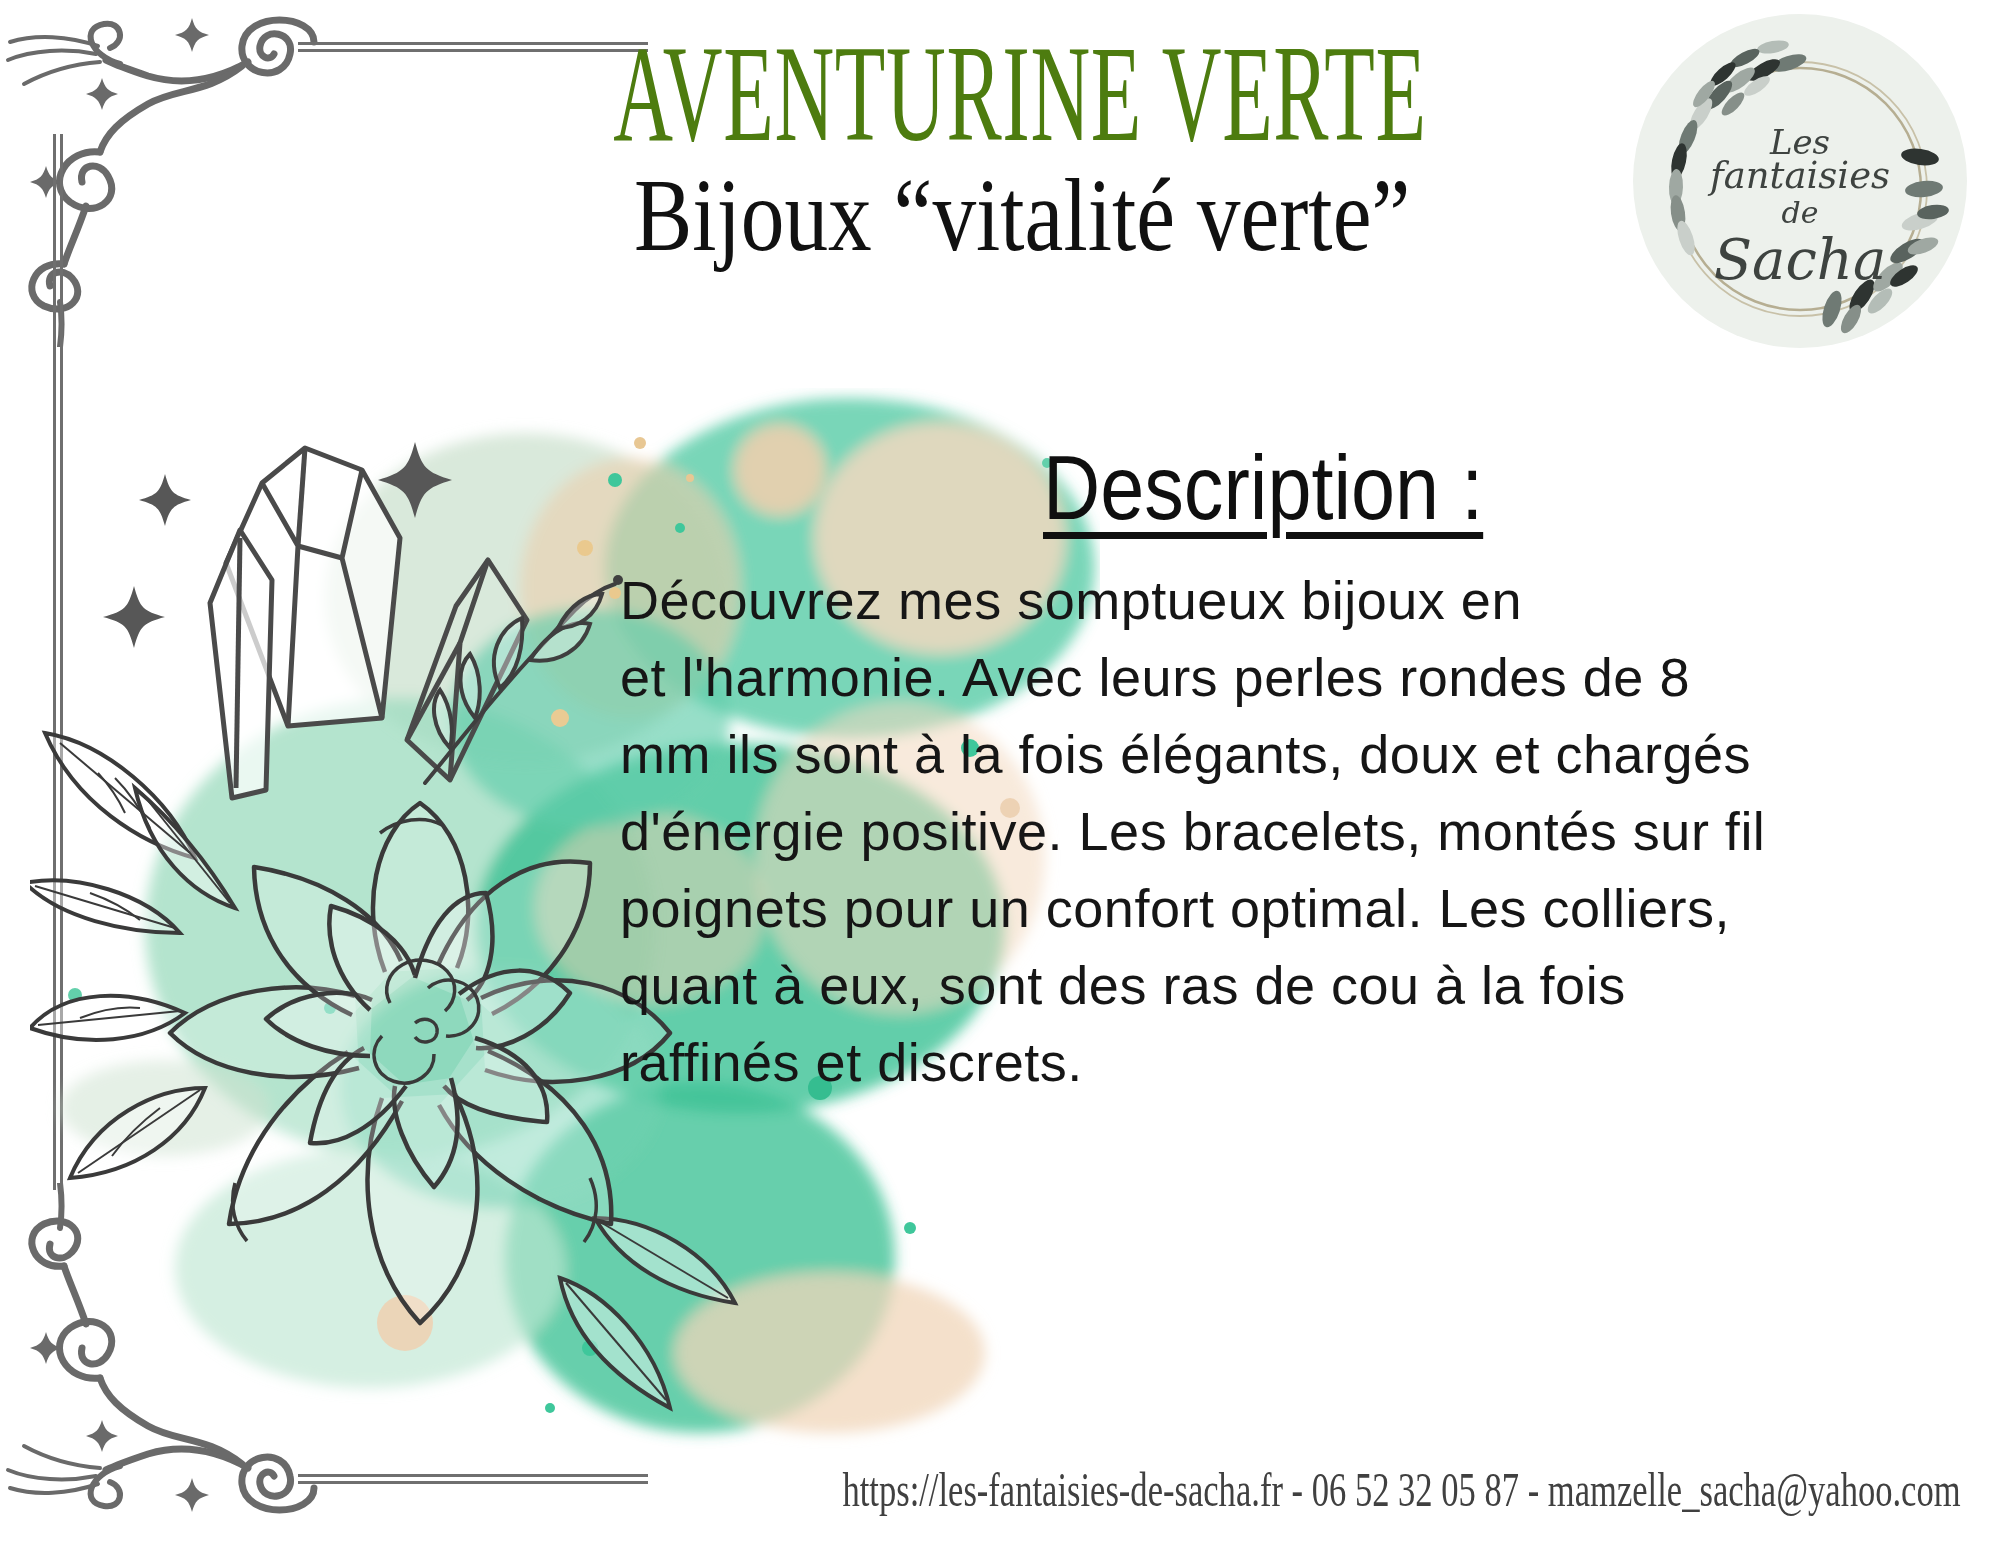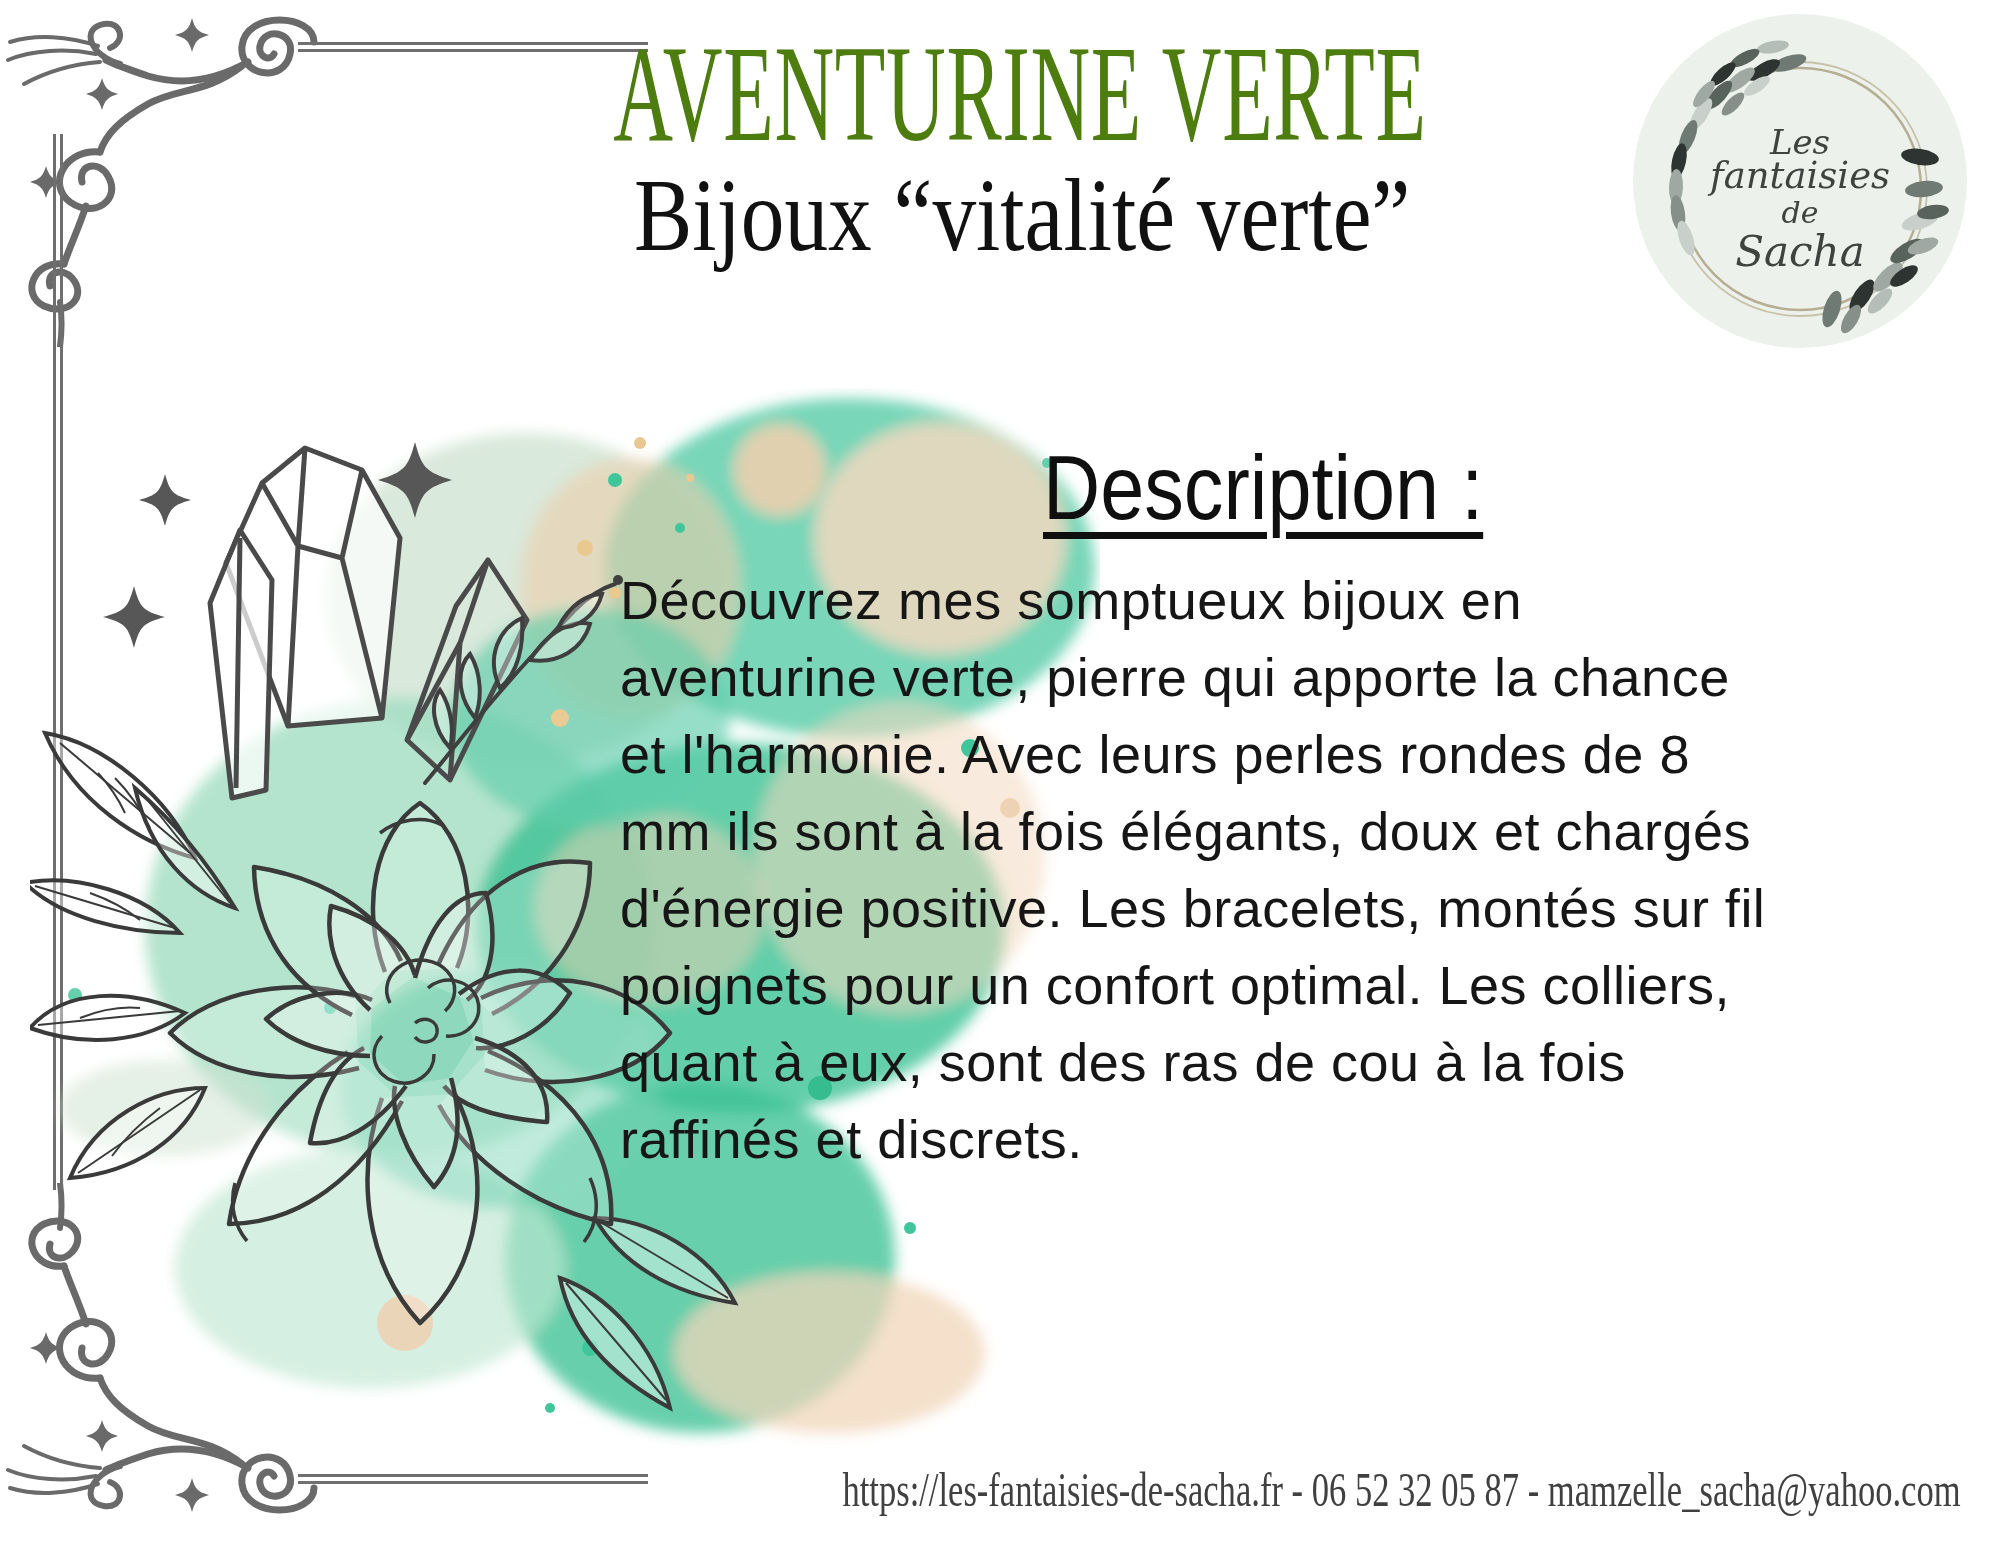--- a/index.html
+++ b/index.html
@@ -26,21 +26,21 @@
             color:#111;white-space:nowrap;}
   .subtitle>span{display:inline-block;transform:scaleX(0.84);transform-origin:50% 50%;}
 
   
   .logo{position:absolute;left:1633px;top:14px;width:334px;height:334px;border-radius:50%;
         background:#edf1ec;overflow:hidden;}
   .logo svg{position:absolute;left:0;top:0;}
   .logo-text{position:absolute;left:0;top:0;width:100%;text-align:center;
              font-family:"DejaVu Serif","Liberation Serif",serif;font-style:italic;color:#3e4340;}
   .lg1{top:108px;font-size:34px;} .lg2{top:140px;font-size:37px;}
-  .lg3{top:181px;font-size:30px;} .lg4{top:213px;font-size:42px;}
+  .lg3{top:181px;font-size:30px;} .lg4{top:213px;font-size:56px;}
 
   
   .desc-heading{position:absolute;left:613px;top:437px;width:1300px;text-align:center;
                 font-size:90px;font-weight:400;color:#0f0f0f;white-space:nowrap;}
   .desc-heading>span{display:inline-block;transform:scaleX(0.88);transform-origin:50% 50%;
                      text-decoration:underline;text-decoration-thickness:7px;text-underline-offset:13px;}
   .desc-body{position:absolute;left:620px;top:562px;width:1300px;text-align:left;
              font-size:54px;font-weight:400;letter-spacing:0.5px;color:#161616;}
   .desc-body .bl{line-height:77px;white-space:nowrap;}
 
@@ -270,21 +270,20 @@
         <path d="M350,445 c18,-14 44,-18 62,-8"></path>
         <path d="M560,790 c10,22 8,46 -6,64"></path>
         <path d="M205,795 c-6,22 0,44 12,58"></path>
       </g>
     </g>
   </svg>
 
   <div class="desc-heading"><span>Description :</span></div>
   <div class="desc-body">
     <div class="bl">Découvrez mes somptueux bijoux en</div>
-    <div class="bl">aventurine verte, pierre qui apporte la chance</div>
     <div class="bl">et l'harmonie. Avec leurs perles rondes de 8</div>
     <div class="bl">mm ils sont à la fois élégants, doux et chargés</div>
     <div class="bl">d'énergie positive. Les bracelets, montés sur fil</div>
     <div class="bl">poignets pour un confort optimal. Les colliers,</div>
     <div class="bl">quant à eux, sont des ras de cou à la fois</div>
     <div class="bl">raffinés et discrets.</div>
   </div>
 
   <div class="footer"><span>https://les-fantaisies-de-sacha.fr - 06 52 32 05 87 - mamzelle_sacha@yahoo.com</span></div>
 

